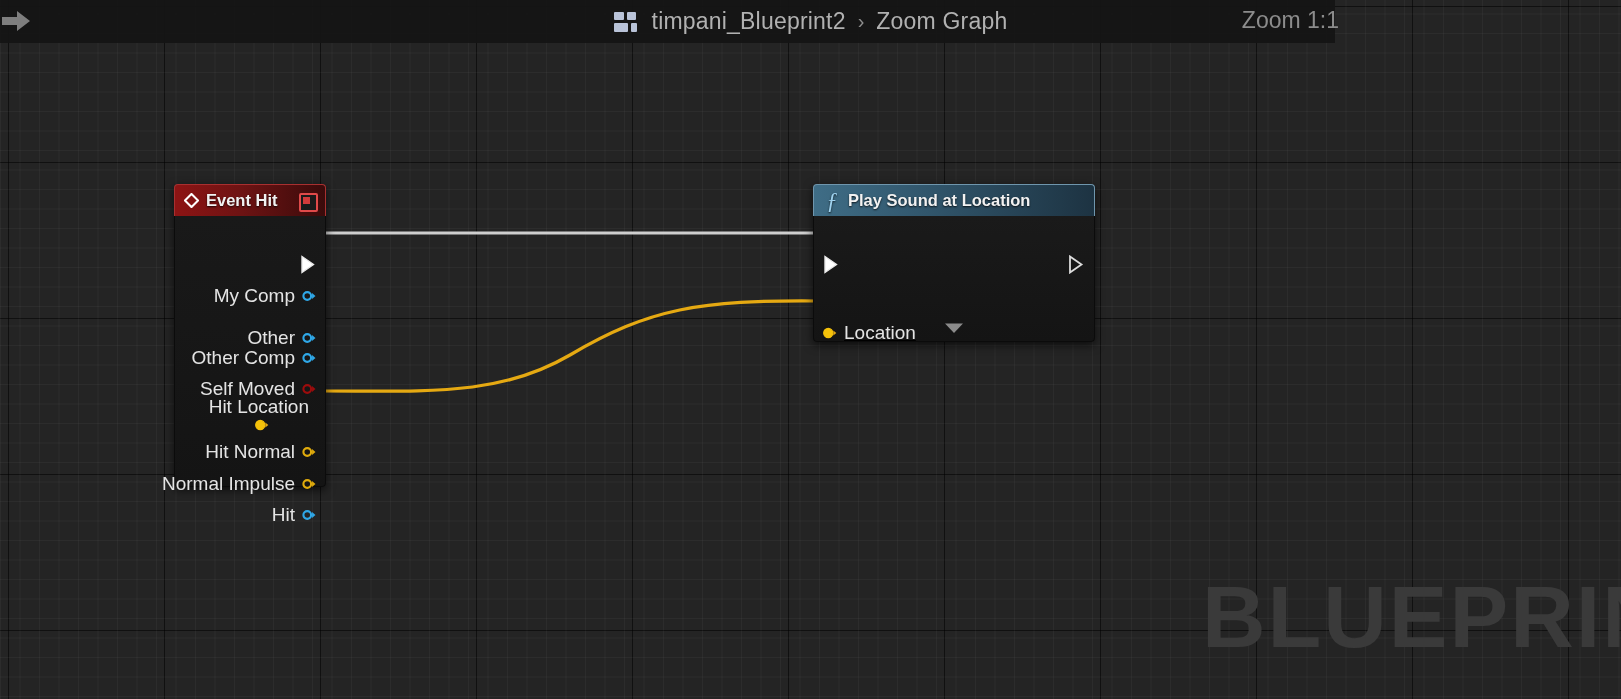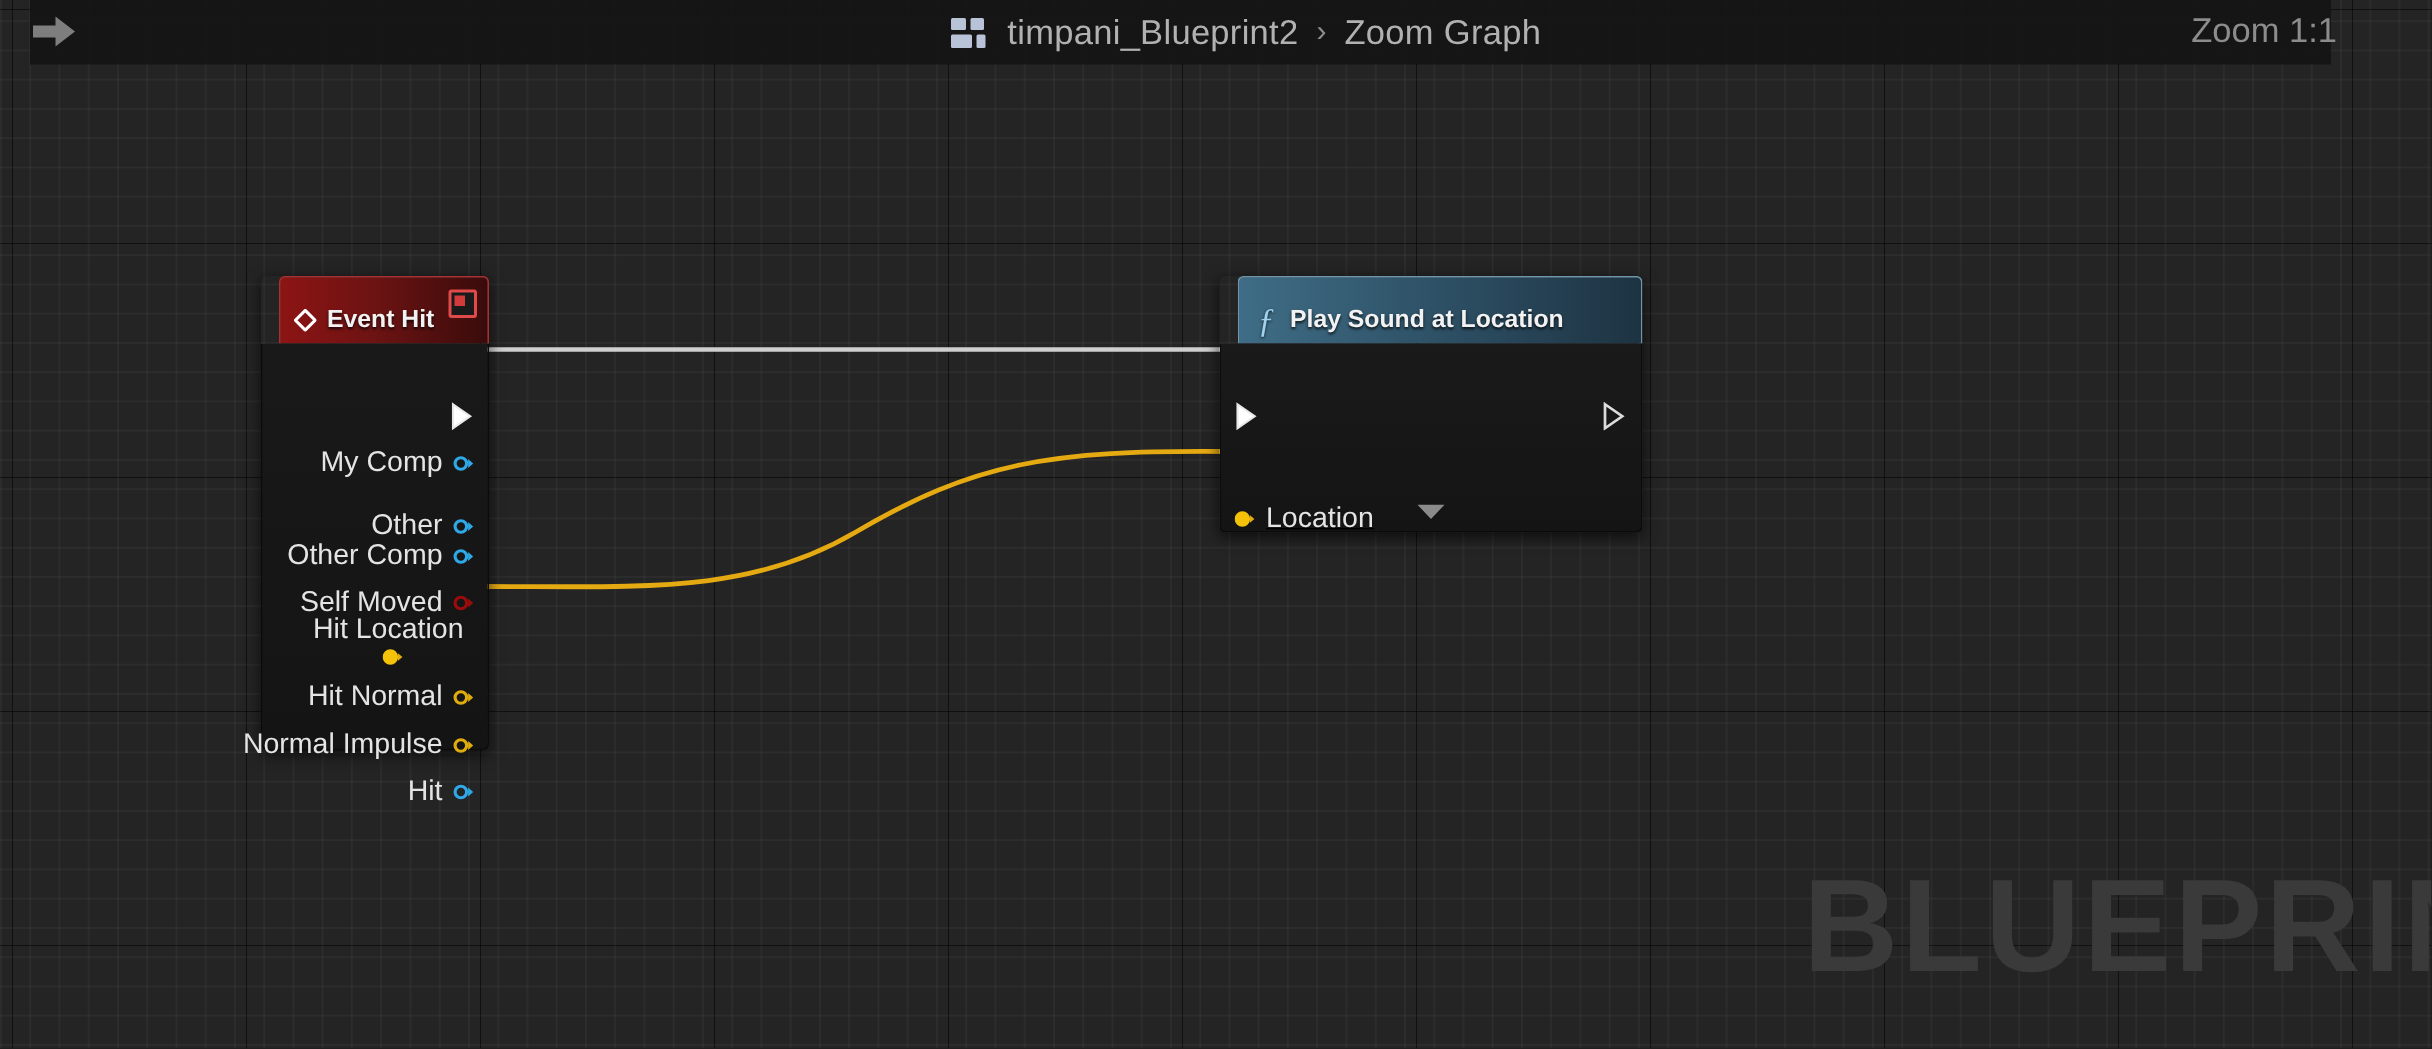--- a/index.html
+++ b/index.html
@@ -35,24 +35,23 @@
       19.5px 19.5px,
       156px 156px,
       156px 156px;
     background-position: 0 -6px, 0 -6px, 8px 6px, 8px 6px;
   }
 
   
   #top-bar {
     position: absolute;
     left: 0; top: 0;
-    width: 1534px; height: 43px;
+    width: 1335px; height: 43px;
     background: rgba(20,20,20,0.93);
     z-index: 40;
-    margin-left: 20px;
   }
   #back-arrow-icon {
     position: absolute;
     left: 2px; top: 8px;
     width: 30px; height: 26px;
   }
   #breadcrumb {
     position: absolute;
     left: 0; top: 0;
     width: 1621px; height: 43px;
@@ -113,23 +112,22 @@
     border-radius: 4px;
     box-shadow: 0 3px 10px rgba(0,0,0,0.65);
   }
   .node-header {
     position: relative;
     height: 31px;
     display: flex;
     align-items: center;
     border-top-left-radius: 4px;
     border-top-right-radius: 4px;
-    padding: 13px 6px 0 9px;
+    padding: 0 6px 0 9px;
     overflow: hidden;
-    margin-left: 12px;
   }
   .node-title {
     color: #f2f2f2;
     font-size: 16.5px;
     font-weight: bold;
     text-shadow: 0 1px 2px rgba(0,0,0,0.8);
     white-space: nowrap;
   }
   .node-body {
     background: #161616;

